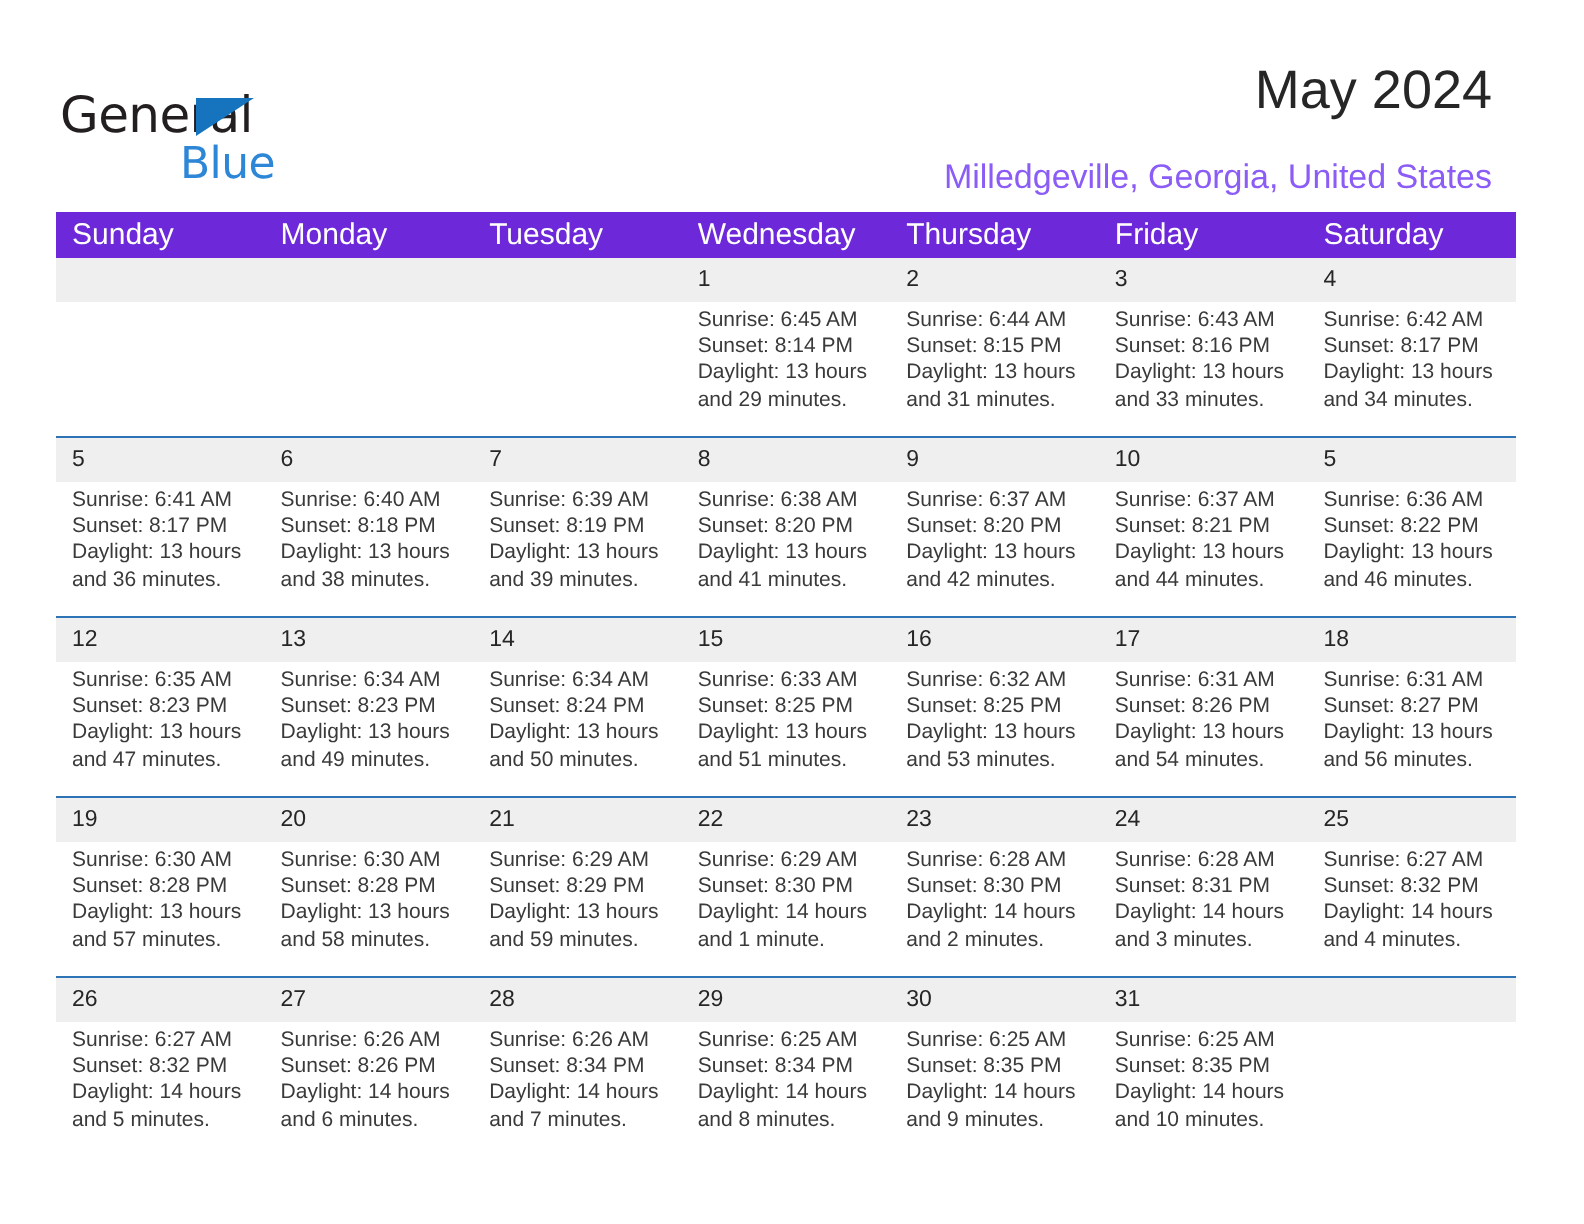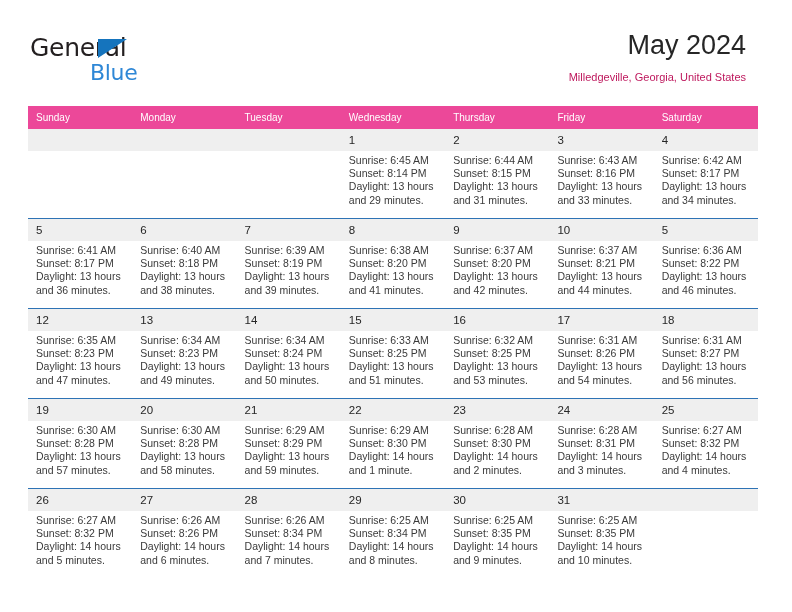--- a/index.html
+++ b/index.html
@@ -25,21 +25,21 @@
   .top {
     position: absolute;
     left: 28px;
     top: 28px;
     width: 730px;
     height: 72px;
   }
   .logo {
     position: absolute;
     left: 2px;
-    top: 6px;
+    top: 16px;
     width: 220px;
     height: 58px;
   }
   .logo-general {
     position: absolute;
     left: 0;
     top: 0;
     font-size: 25px;
     letter-spacing: -0.3px;
     color: #231f20;
@@ -74,41 +74,41 @@
     text-align: right;
   }
   .cal-title {
     font-size: 27px;
     color: #262626;
     line-height: 34px;
     white-space: nowrap;
     font-weight: 400;
   }
   .cal-subtitle {
-    margin-top: 6px;
-    font-size: 11px;
-    color: #be185d;
+    margin-top: 18px;
+    font-size: 17px;
+    color: #8b5cf6;
     line-height: 18px;
     white-space: nowrap;
     font-weight: 400;
   }
 
   
   .cal {
     position: absolute;
     left: 28px;
     top: 106px;
     width: 730px;
     border-collapse: collapse;
     table-layout: fixed;
   }
   .cal th {
-    background: #ec4899;
+    background: #6d28d9;
     color: #ffffff;
-    font-size: 10px;
+    font-size: 15px;
     font-weight: 400;
     text-align: left;
     padding: 5px 0 5px 8px;
     line-height: 13px;
     border: none;
   }
   .cal td {
     vertical-align: top;
     padding: 0;
     border: none;

